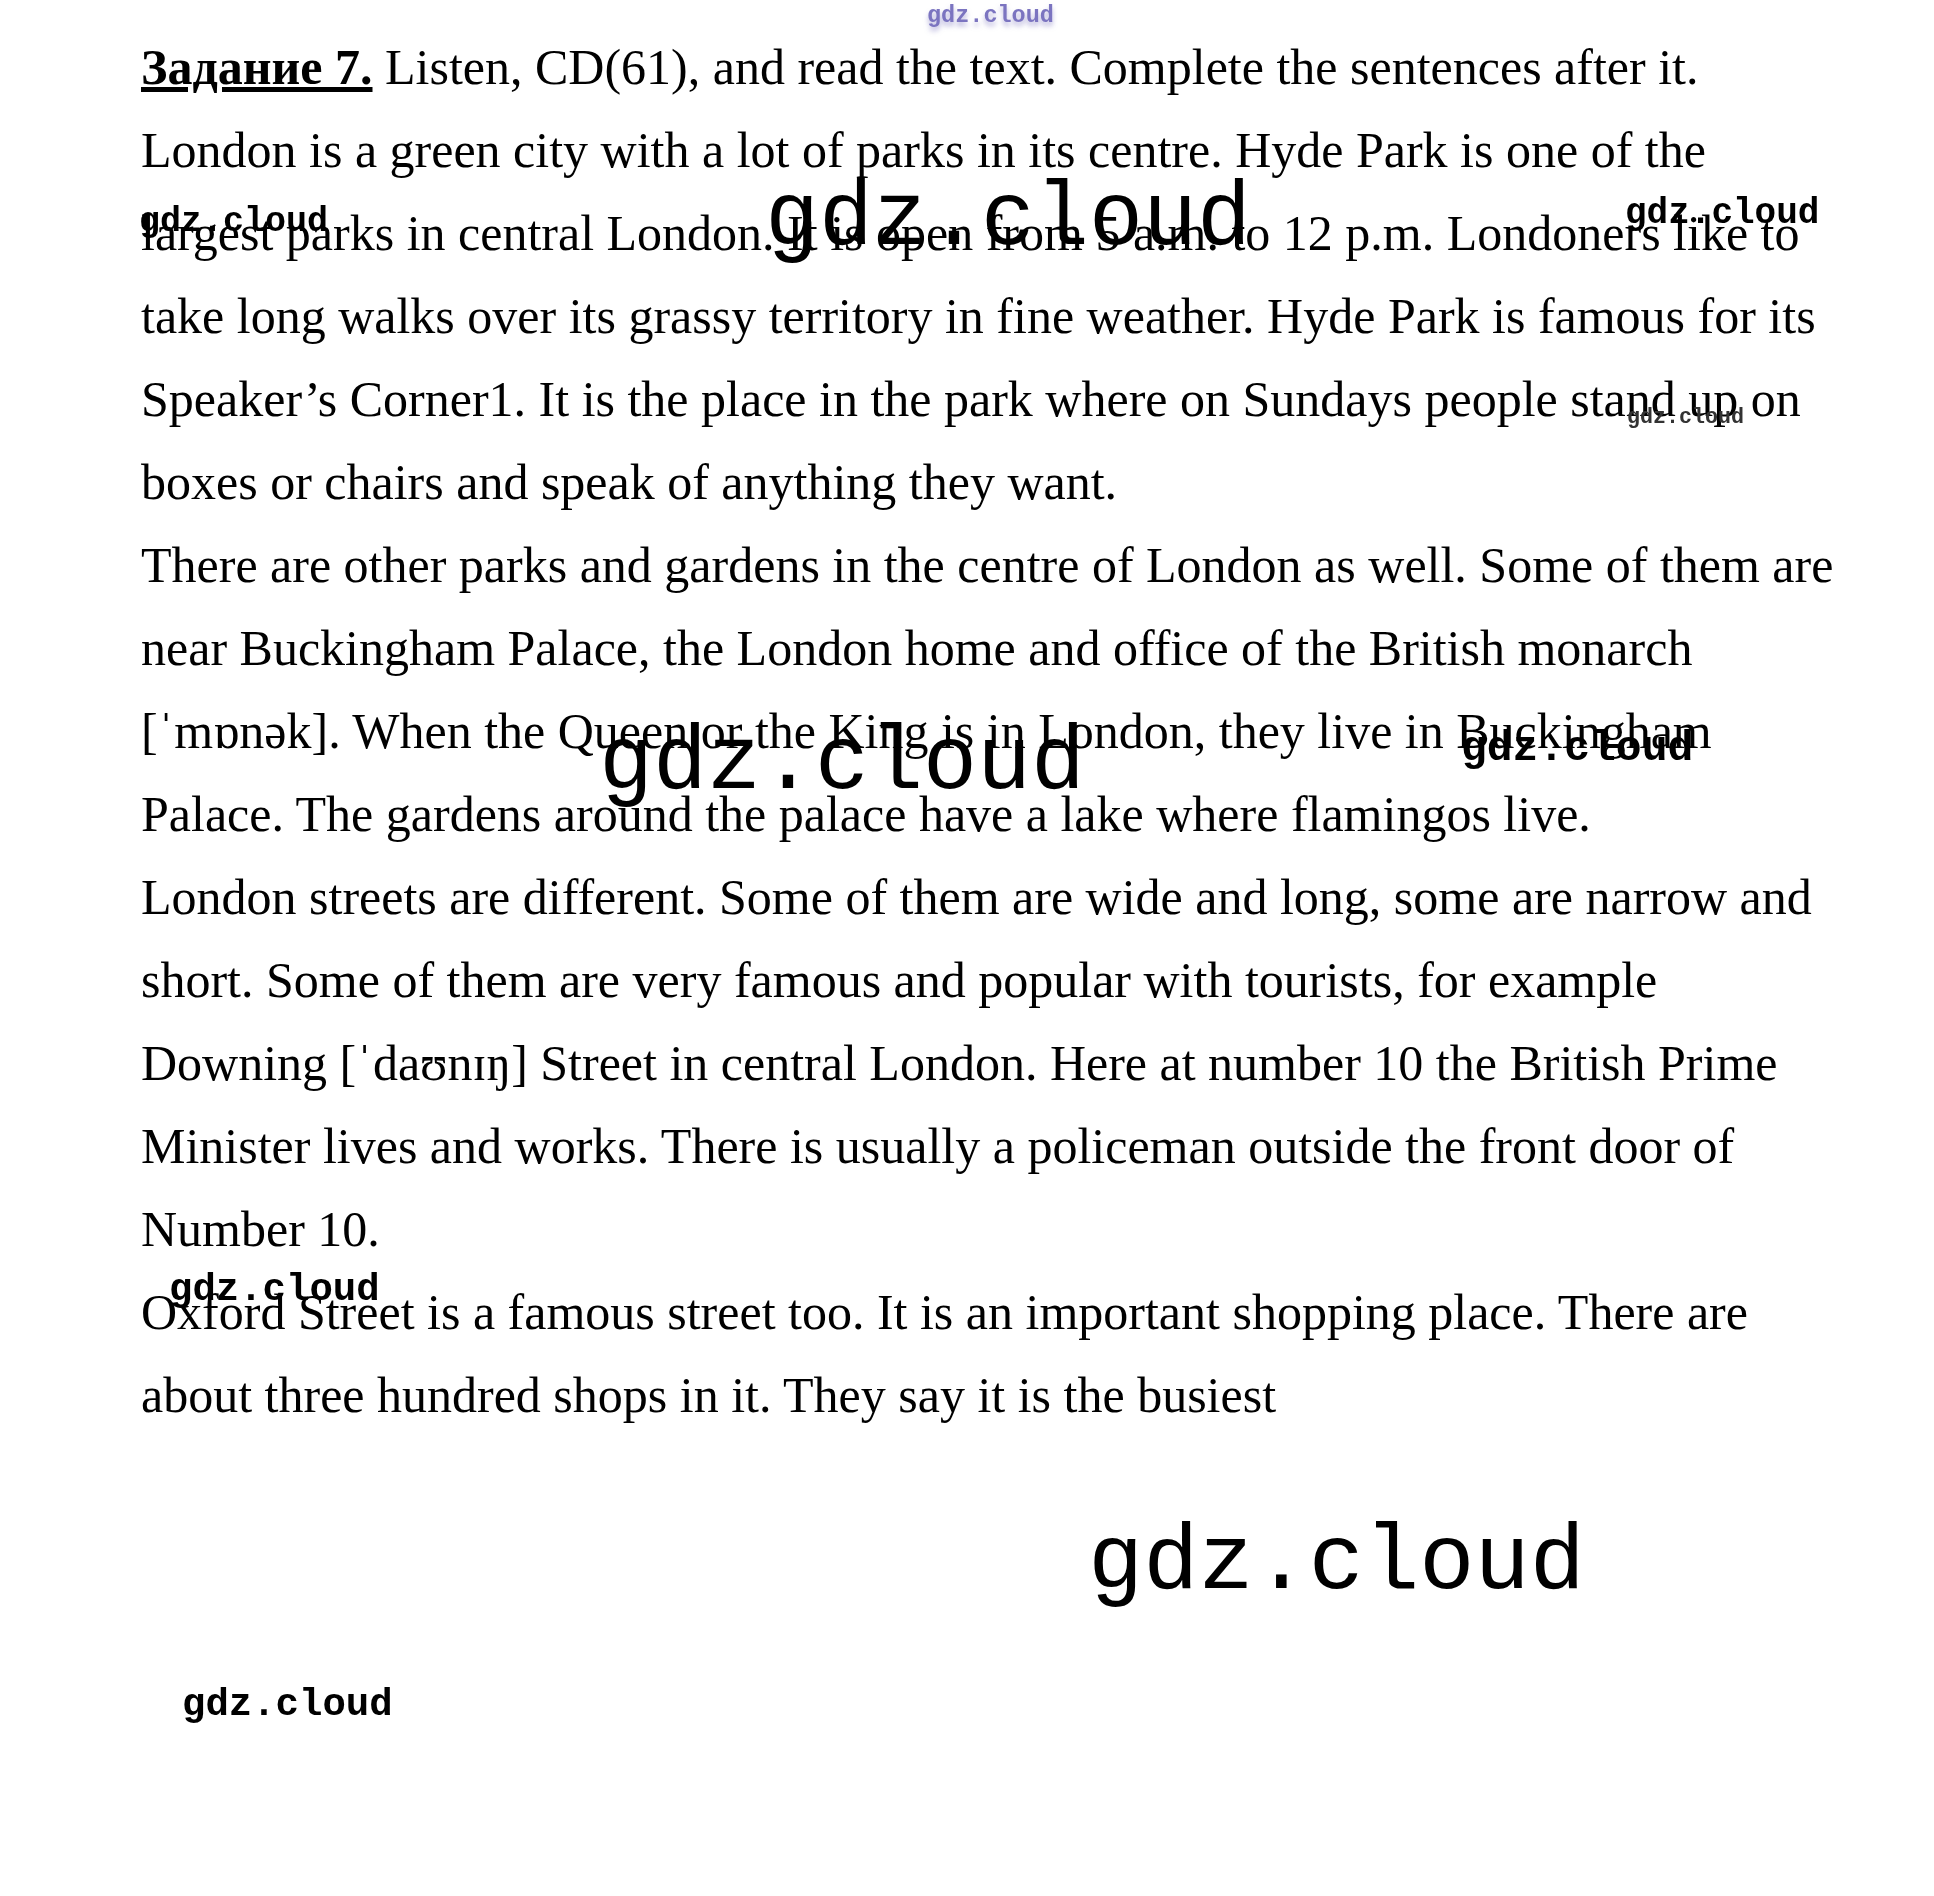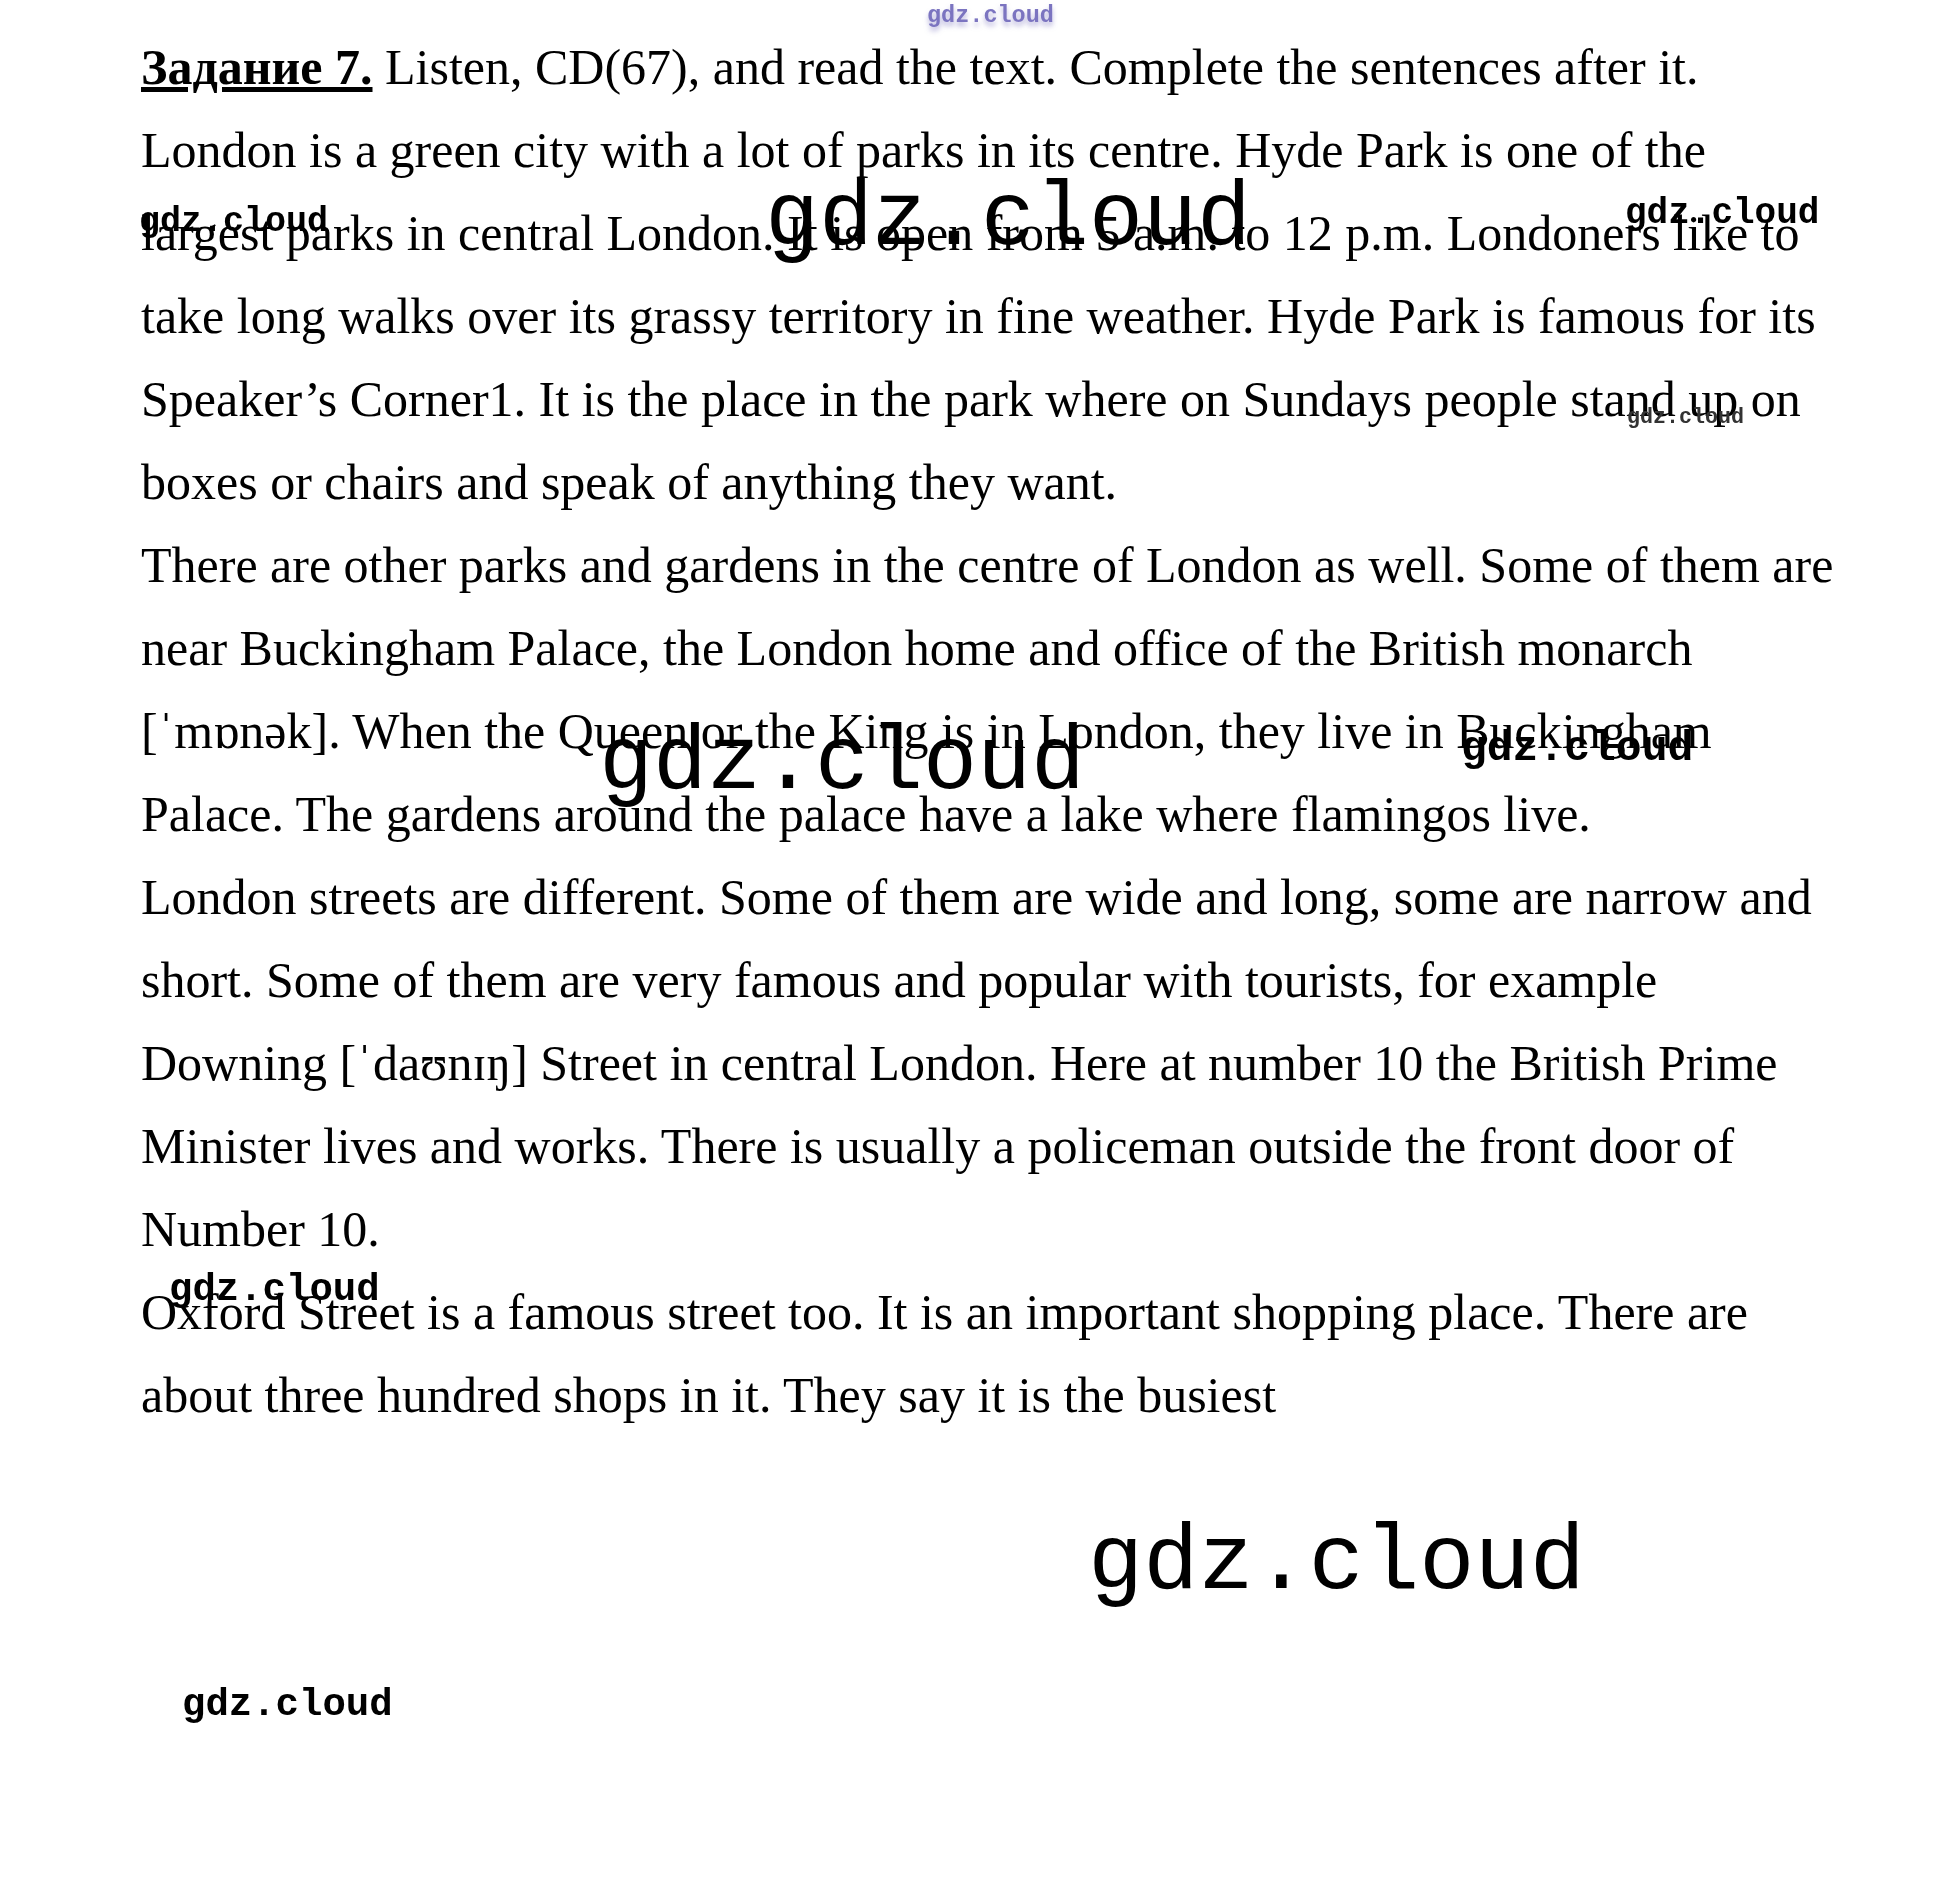--- a/index.html
+++ b/index.html
@@ -48,21 +48,21 @@
   .wm-small-2 { left: 169px;  top: 1271px; font-size: 39px; font-weight: 700; }
   .wm-big-3   { left: 1088px; top: 1518px; font-size: 92px; font-weight: 500; }
   .wm-small-3 { left: 182px;  top: 1686px; font-size: 39px; font-weight: 700; }
 </style>
 </head>
 <body>
 
 <div class="page">
 
   <div class="content">
-    <p class="para"><span class="task-label">Задание 7.</span><span> Listen, CD(67), and read the text. Complete the sentences after it.</span></p>
+    <p class="para"><span class="task-label">Задание 7.</span><span> Listen, CD(61), and read the text. Complete the sentences after it.</span></p>
 
 
     <p class="para">London is a green city with a lot of parks in its centre. Hyde Park is one of the largest parks in central London. It is open from 5 a.m. to 12 p.m. Londoners like to take long walks over its grassy territory in fine weather. Hyde Park is famous for its Speaker’s Corner1. It is the place in the park where on Sundays people stand up on boxes or chairs and speak of anything they want.</p>
 
     <p class="para">There are other parks and gardens in the centre of London as well. Some of them are near Buckingham Palace, the London home and office of the British monarch [ˈmɒnək]. When the Queen or the King is in London, they live in Buckingham Palace. The gardens around the palace have a lake where flamingos live.</p>
 
     <p class="para">London streets are different. Some of them are wide and long, some are narrow and short. Some of them are very famous and popular with tourists, for example Downing [ˈdaʊnɪŋ] Street in central London. Here at number 10 the British Prime Minister lives and works. There is usually a policeman outside the front door of Number 10.</p>
 
     <p class="para">Oxford Street is a famous street too. It is an important shopping place. There are about three hundred shops in it. They say it is the busiest</p>
   </div>

